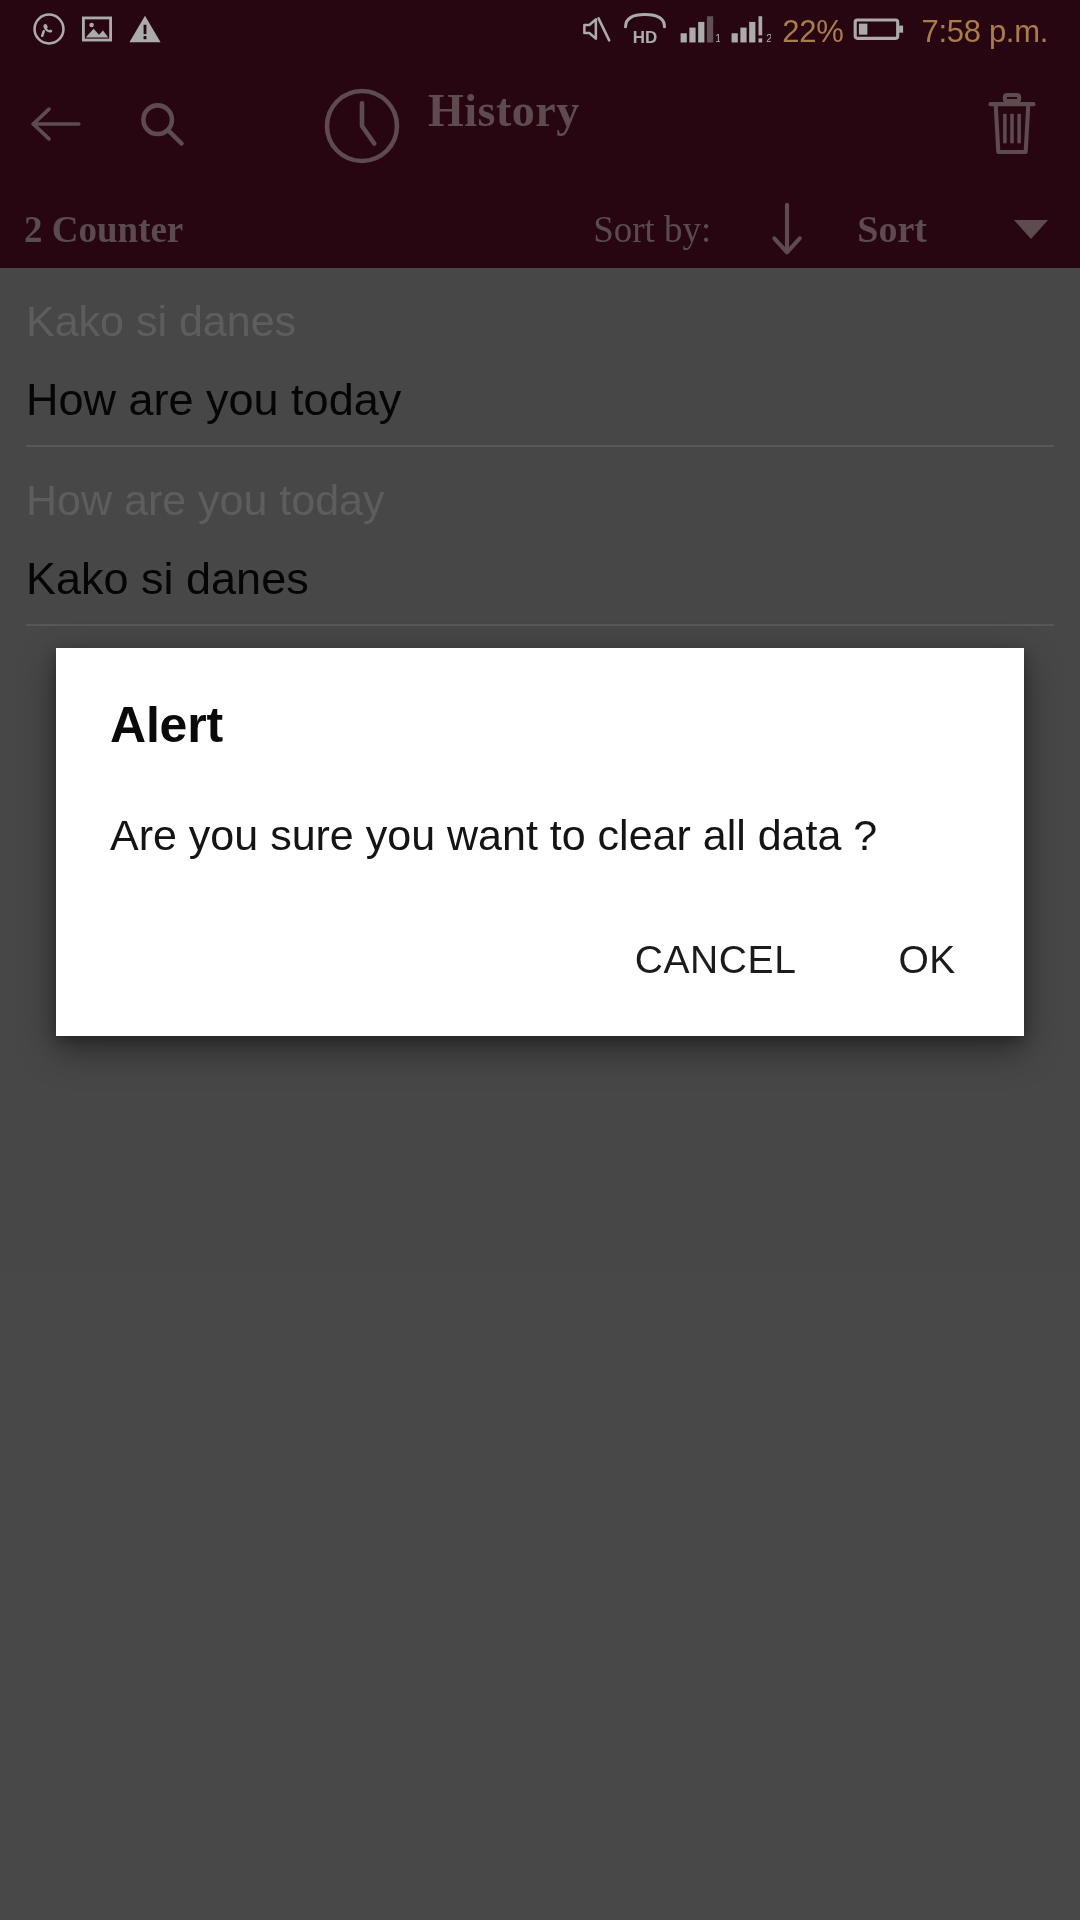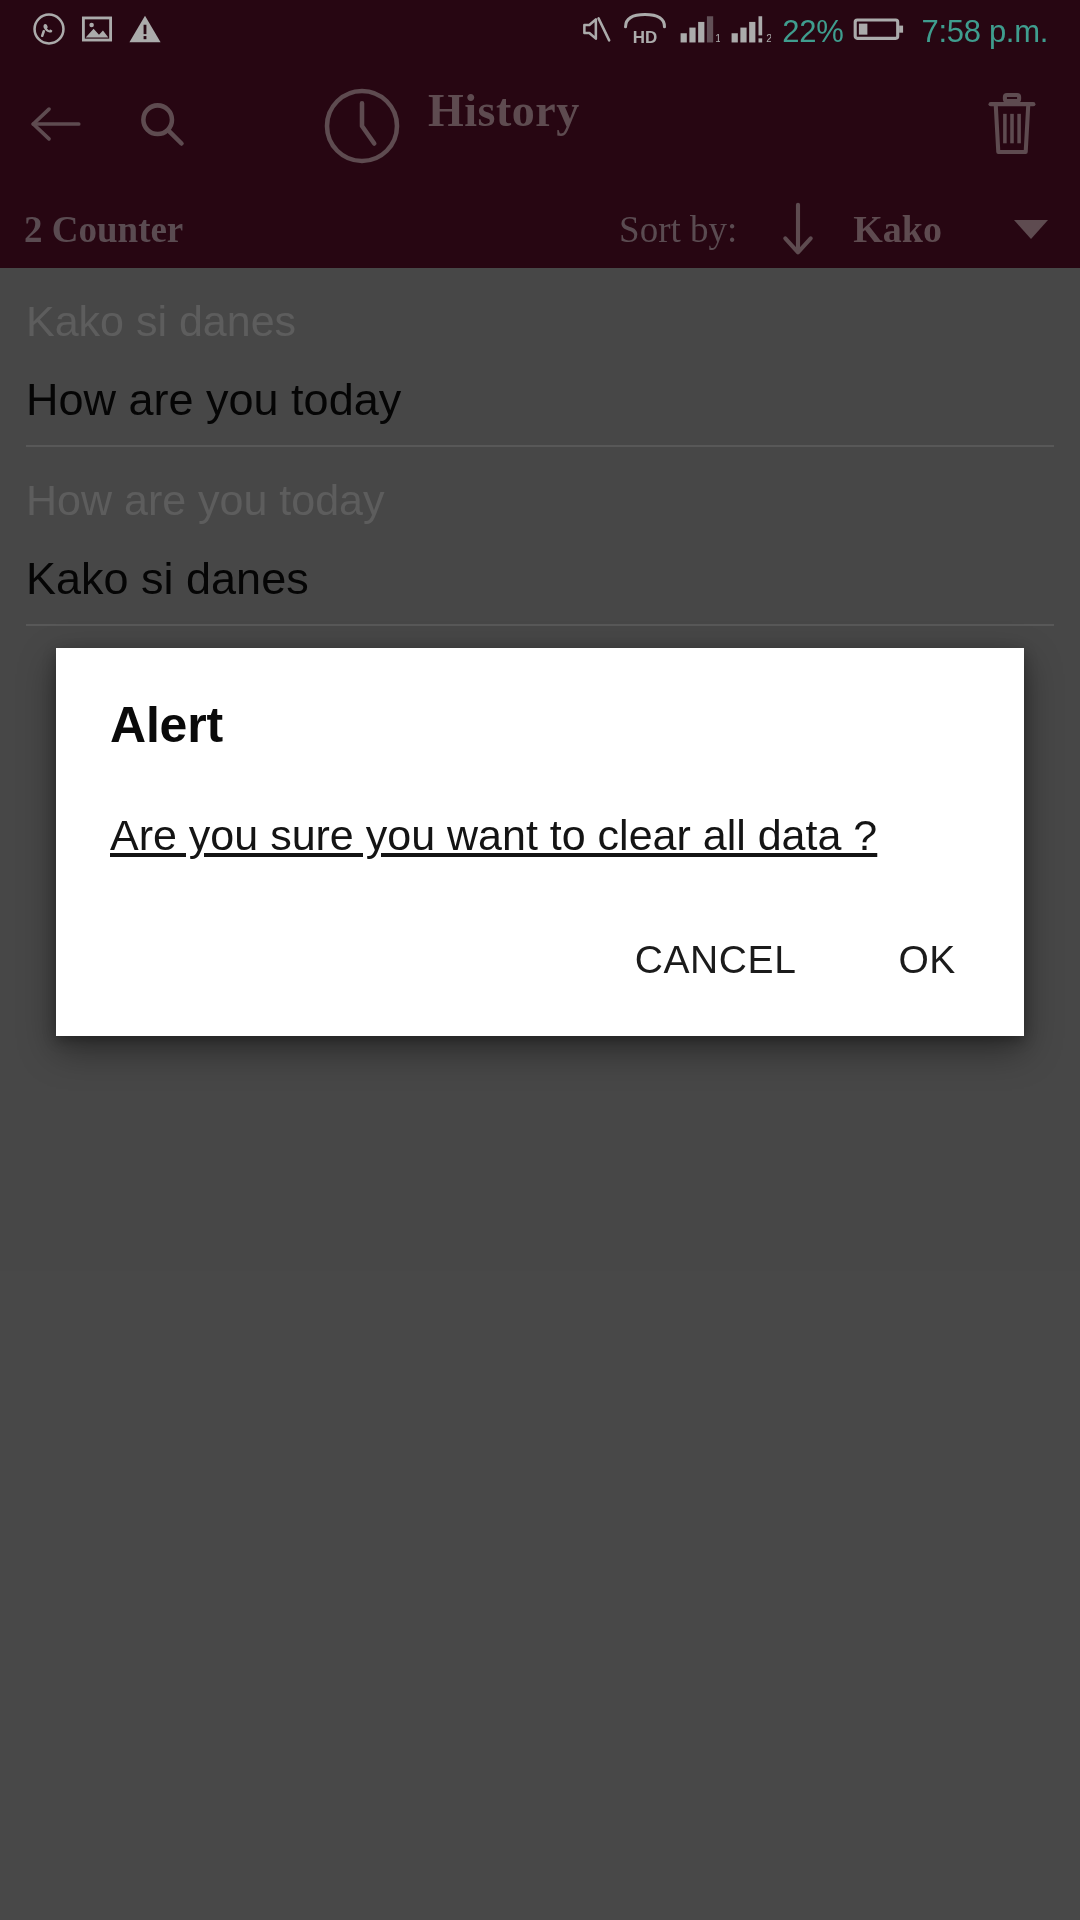--- a/index.html
+++ b/index.html
@@ -37,21 +37,21 @@
     align-items: center;
     gap: 14px;
   }
   .status-right {
     display: flex;
     align-items: center;
     gap: 9px;
   }
   .sb-icon { display: block; }
   .status-text {
-    color: #5eead4;
+    color: #fdba74;
     font-size: 31px;
     font-weight: 400;
     letter-spacing: -0.3px;
     line-height: 1;
     white-space: nowrap;
   }
   .batt-pct { margin-left: 2px; }
   .time-text { margin-left: 6px; }
 
   
@@ -120,21 +120,21 @@
     font-size: 37px;
     font-weight: 700;
     white-space: nowrap;
   }
   .sort-group {
     position: absolute;
     right: 24px; top: 50%;
     transform: translateY(-50%);
     display: flex;
     align-items: center;
-    gap: 0;
+    gap: 15px;
   }
   .sort-label {
     color: #877079;
     font-family: "Liberation Serif", serif;
     font-size: 37px;
     font-weight: 400;
     white-space: nowrap;
   }
   .sort-arrow {
     margin-left: 42px;
@@ -218,21 +218,20 @@
     padding: 52px 4px 0 54px;
     line-height: 1;
     letter-spacing: -0.2px;
   }
   .dlg-message {
     color: #141414;
     font-size: 43px;
     font-weight: 400;
     padding: 60px 54px 0 54px;
     line-height: 1.2;
-    text-decoration: underline;
   }
   .dlg-actions {
     display: flex;
     justify-content: flex-end;
     align-items: center;
     padding: 62px 46px 40px 0;
   }
   .dlg-btn {
     background: none;
     border: none;
@@ -369,21 +368,21 @@
   <div class="subbar">
     <span class="counter-label">2 Counter</span>
     <div class="sort-group">
       <span class="sort-label">Sort by:</span>
       <span class="sort-arrow">
         <svg width="38" height="56" viewBox="0 0 20 30">
           <line x1="10" y1="2" x2="10" y2="27" stroke="#8c7078" stroke-width="2.2" stroke-linecap="round"></line>
           <polyline points="3.2,20 10,27.5 16.8,20" fill="none" stroke="#8c7078" stroke-width="2.2" stroke-linecap="round" stroke-linejoin="round"></polyline>
         </svg>
       </span>
-      <span class="sort-value">Kako</span>
+      <span class="sort-value">Sort</span>
       <span class="sort-caret"></span>
     </div>
   </div>
 
   <div class="content">
 
     <div class="list-item">
       <div class="li-sub">Kako si danes</div>
       <div class="li-main">How are you today</div>
     </div>

